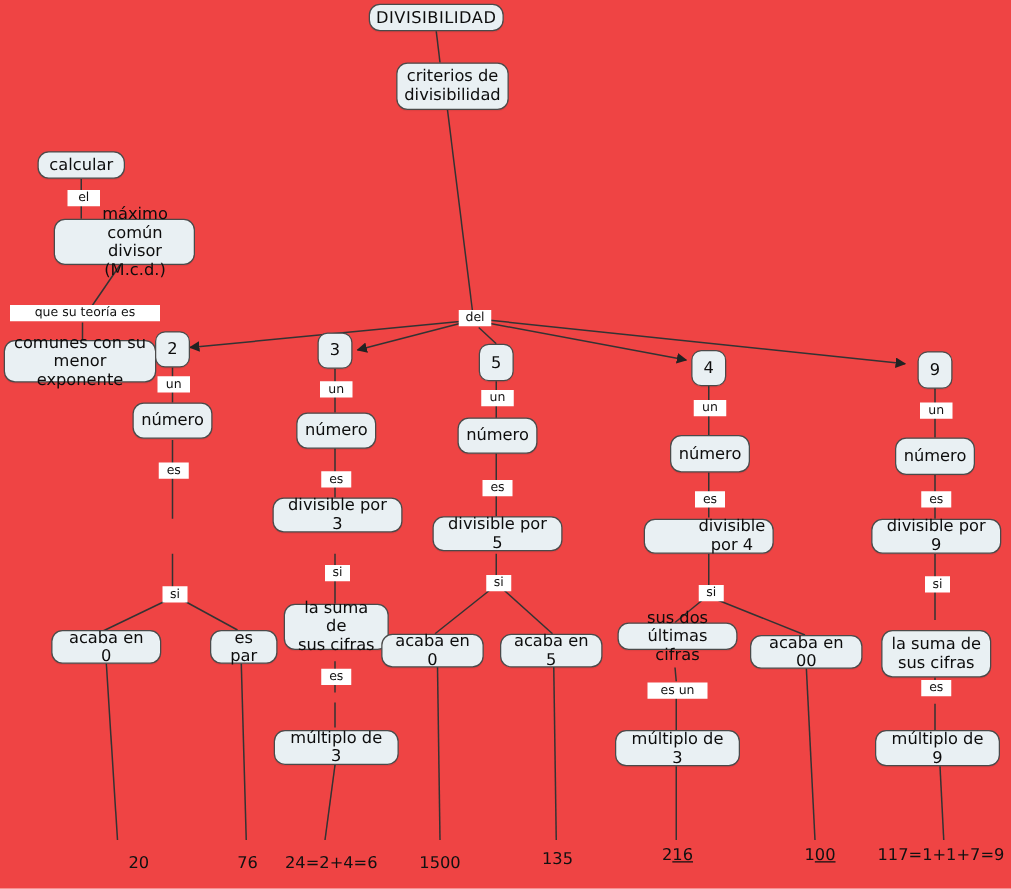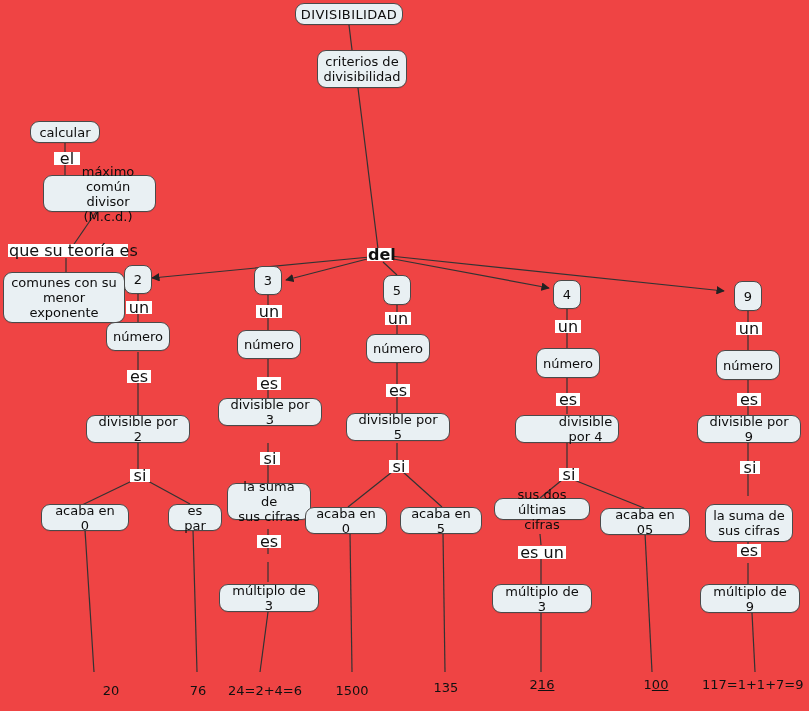--- a/index.html
+++ b/index.html
@@ -46,21 +46,21 @@
     font-size: 13px;
     letter-spacing: 0.4px;
   }
   .node.small {
     border-radius: 8px;
     font-size: 13px;
     padding: 0 2px;
   }
   .link-label {
     position: absolute;
-    font-size: 16px;
+    font-size: 10px;
     line-height: 13px;
     color: #111111;
     background: #ffffff;
     text-align: center;
     white-space: nowrap;
     padding: 0 1px;
   }
   .leaf-num {
     position: absolute;
     font-size: 13px;
@@ -149,66 +149,65 @@
   <div class="node title" style="left:295px; top:3px; width:108px; height:22px;">DIVISIBILIDAD</div>
 
   <div class="node" style="left:317px; top:50px; width:90px; height:38px;">criterios de
 divisibilidad</div>
 
   <div class="node" style="left:30px; top:121px; width:70px; height:22px;">calcular</div>
 
   <div class="node" style="left:43px; top:175px; width:113px; height:37px;padding-left:24px;">máximo común
 divisor (M.c.d.)</div>
 
-  <div class="node" style="left:3px; top:272px; width:122px; height:51px;">comunes con su
+  <div class="node" style="left:3px; top:272px; width:122px; height:34px;">comunes con su
 menor exponente</div>
 
   <div class="node small" style="left:124px; top:265px; width:28px; height:29px;">2</div>
   <div class="node small" style="left:254px; top:266px; width:28px; height:29px;">3</div>
   <div class="node small" style="left:383px; top:275px; width:28px; height:30px;">5</div>
   <div class="node small" style="left:553px; top:280px; width:28px; height:29px;">4</div>
   <div class="node small" style="left:734px; top:281px; width:28px; height:30px;">9</div>
 
   <div class="node" style="left:106px; top:322px; width:64px; height:29px;">número</div>
   <div class="node" style="left:237px; top:330px; width:64px; height:29px;">número</div>
   <div class="node" style="left:366px; top:334px; width:64px; height:29px;">número</div>
   <div class="node" style="left:536px; top:348px; width:64px; height:30px;">número</div>
   <div class="node" style="left:716px; top:350px; width:64px; height:30px;">número</div>
 
-  <div class="node" style="left:86px; top:415px; width:104px; height:28px;">divisible por 2</div>
   <div class="node" style="left:218px; top:398px; width:104px; height:28px;">divisible por 3</div>
   <div class="node" style="left:346px; top:413px; width:104px; height:28px;">divisible por 5</div>
   <div class="node" style="left:515px; top:415px; width:104px; height:28px;padding-left:44px;">divisible por 4</div>
   <div class="node" style="left:697px; top:415px; width:104px; height:28px;">divisible por 9</div>
 
   <div class="node" style="left:41px; top:504px; width:88px; height:27px;">acaba en 0</div>
   <div class="node" style="left:168px; top:504px; width:54px; height:27px;">es par</div>
 
   <div class="node" style="left:227px; top:483px; width:84px; height:37px;">la suma de
 sus cifras</div>
 
   <div class="node" style="left:305px; top:507px; width:82px; height:27px;">acaba en 0</div>
   <div class="node" style="left:400px; top:507px; width:82px; height:27px;">acaba en 5</div>
 
   <div class="node" style="left:494px; top:498px; width:96px; height:22px;">sus dos
 últimas cifras</div>
-  <div class="node" style="left:600px; top:508px; width:90px; height:27px;">acaba en 05</div>
+  <div class="node" style="left:600px; top:508px; width:90px; height:27px;">acaba en 00</div>
 
   <div class="node" style="left:705px; top:504px; width:88px; height:38px;">la suma de
 sus cifras</div>
 
   <div class="node" style="left:219px; top:584px; width:100px; height:28px;">múltiplo de 3</div>
   <div class="node" style="left:492px; top:584px; width:100px; height:29px;">múltiplo de 3</div>
   <div class="node" style="left:700px; top:584px; width:100px; height:29px;">múltiplo de 9</div>
 
   <div class="link-label" style="left:54px; top:152px; width:24px;">el</div>
 
   <div class="link-label" style="left:8px; top:244px; width:118px;">que su teoría es</div>
 
-  <div class="link-label" style="left:367px; top:248px; width:24px;font-weight:bold;">del</div>
+  <div class="link-label" style="left:367px; top:248px; width:24px;">del</div>
 
   <div class="link-label" style="left:126px; top:301px; width:24px;">un</div>
   <div class="link-label" style="left:256px; top:305px; width:24px;">un</div>
   <div class="link-label" style="left:385px; top:312px; width:24px;">un</div>
   <div class="link-label" style="left:555px; top:320px; width:24px;">un</div>
   <div class="link-label" style="left:736px; top:322px; width:24px;">un</div>
 
   <div class="link-label" style="left:127px; top:370px; width:22px;">es</div>
   <div class="link-label" style="left:257px; top:377px; width:22px;">es</div>
   <div class="link-label" style="left:386px; top:384px; width:22px;">es</div>

